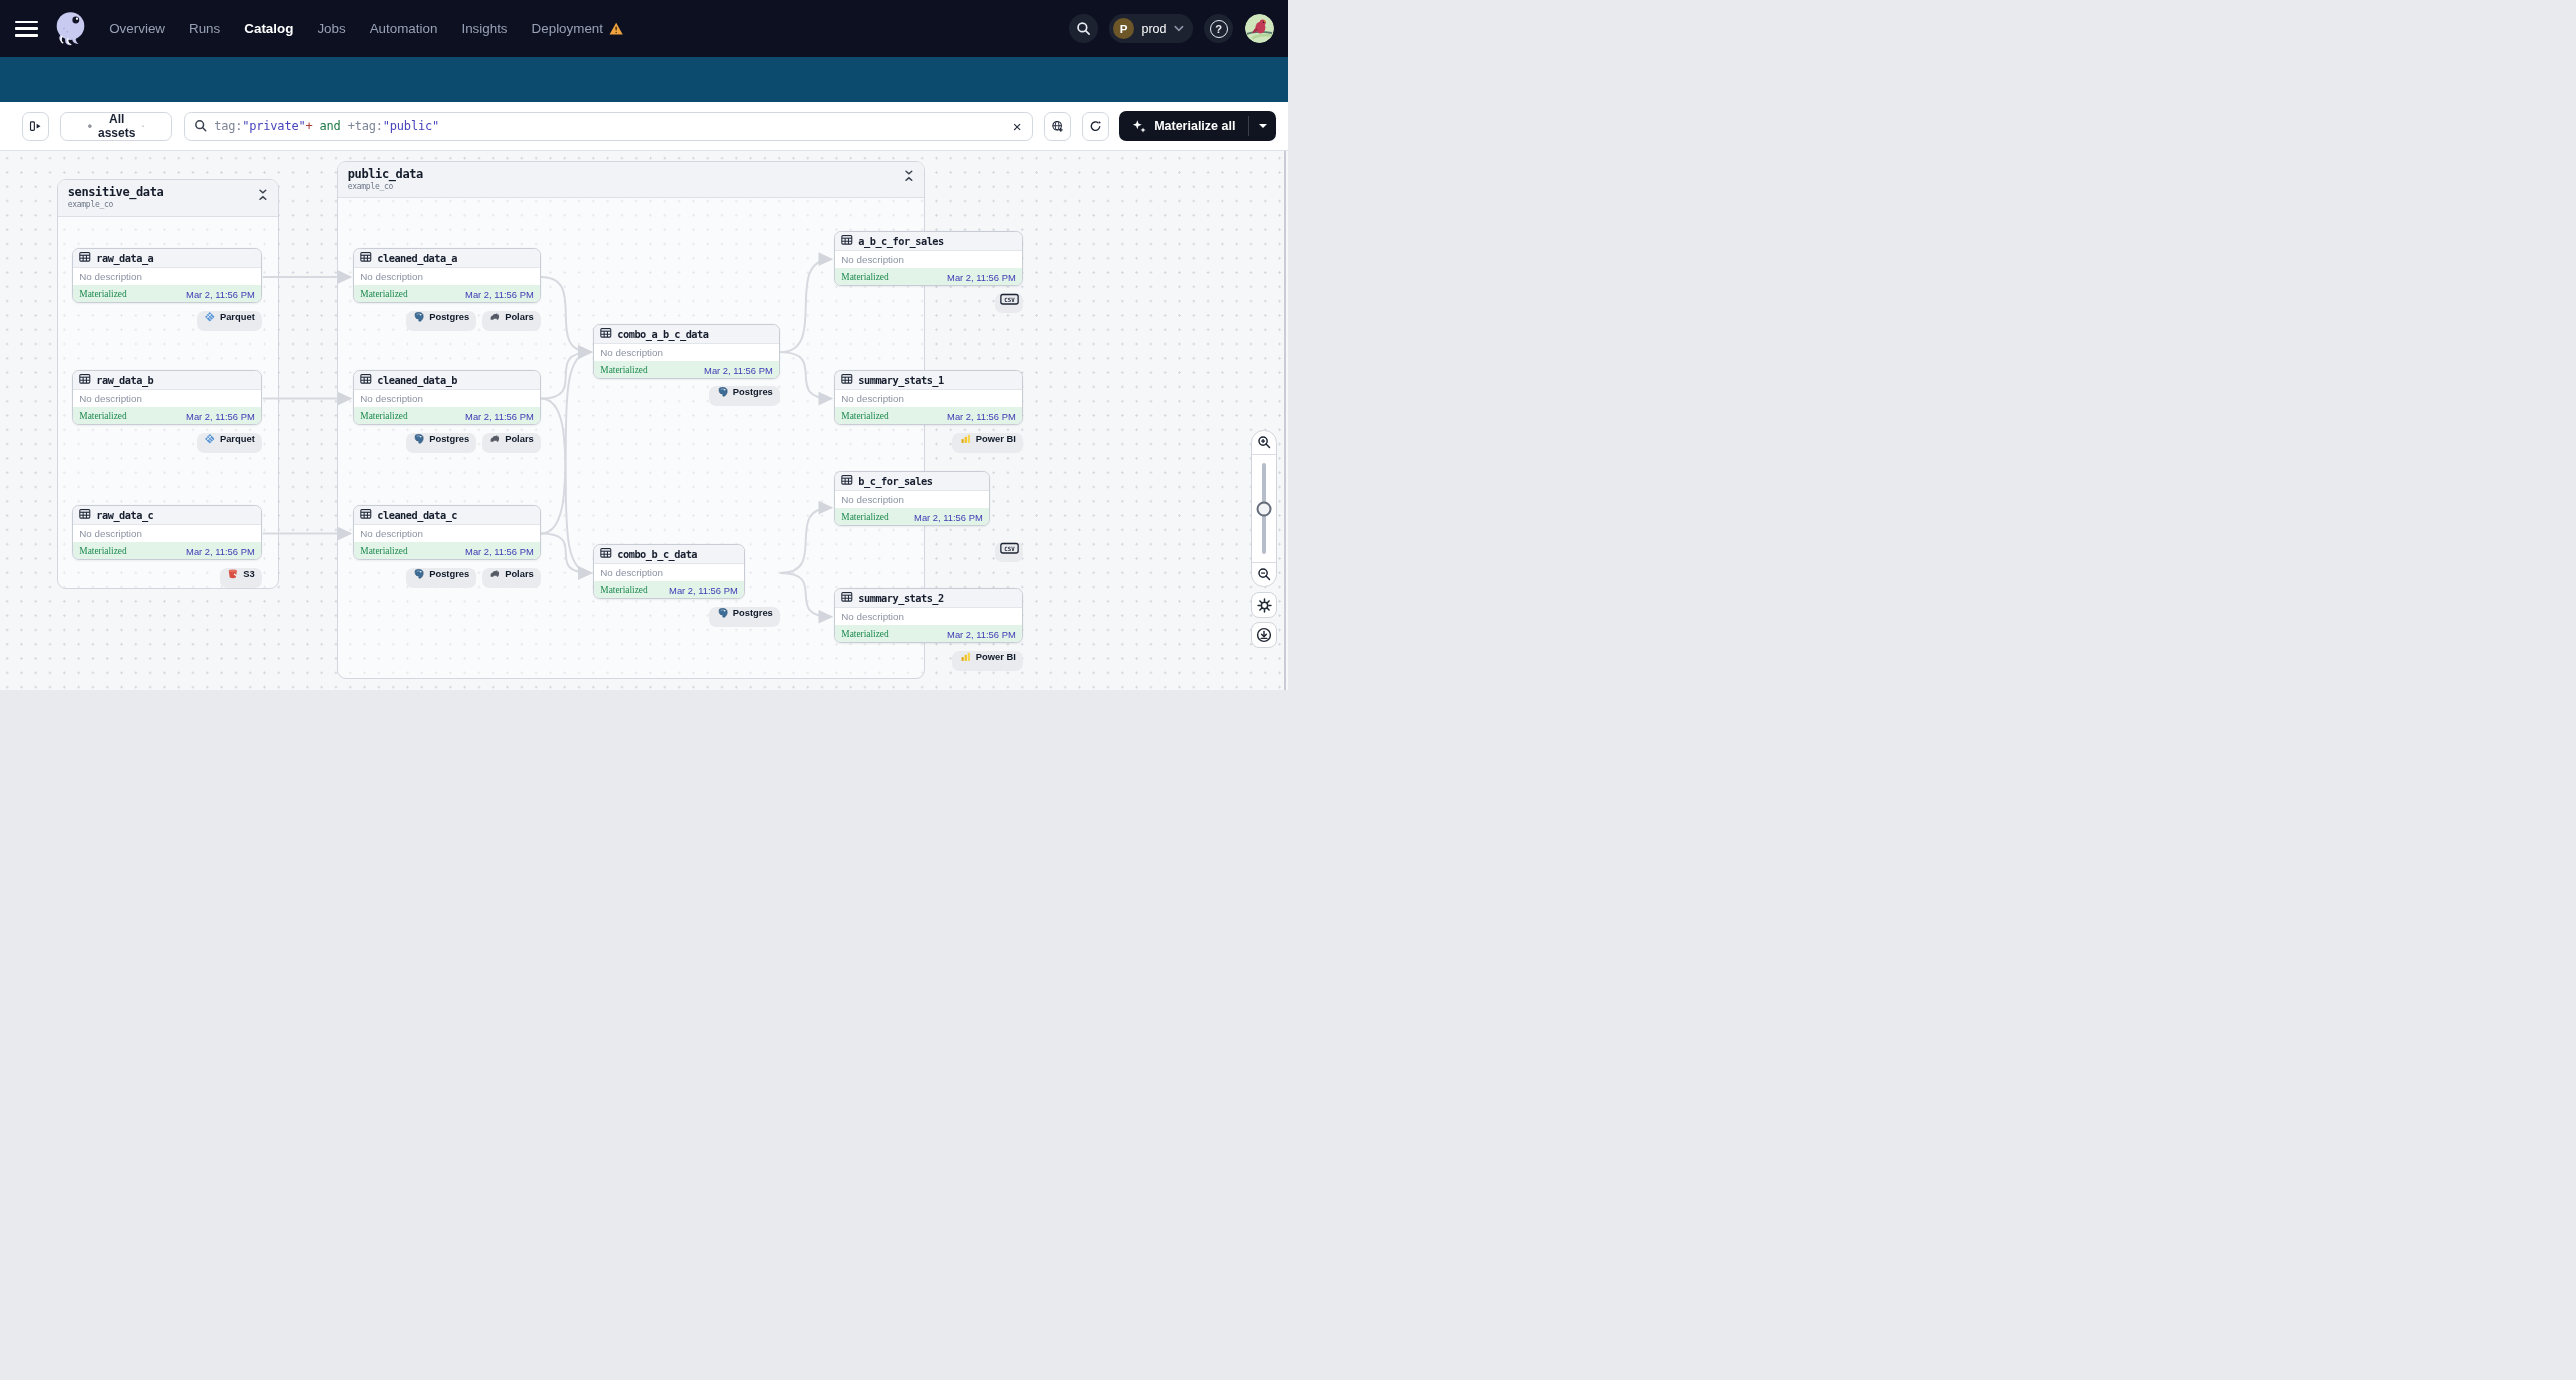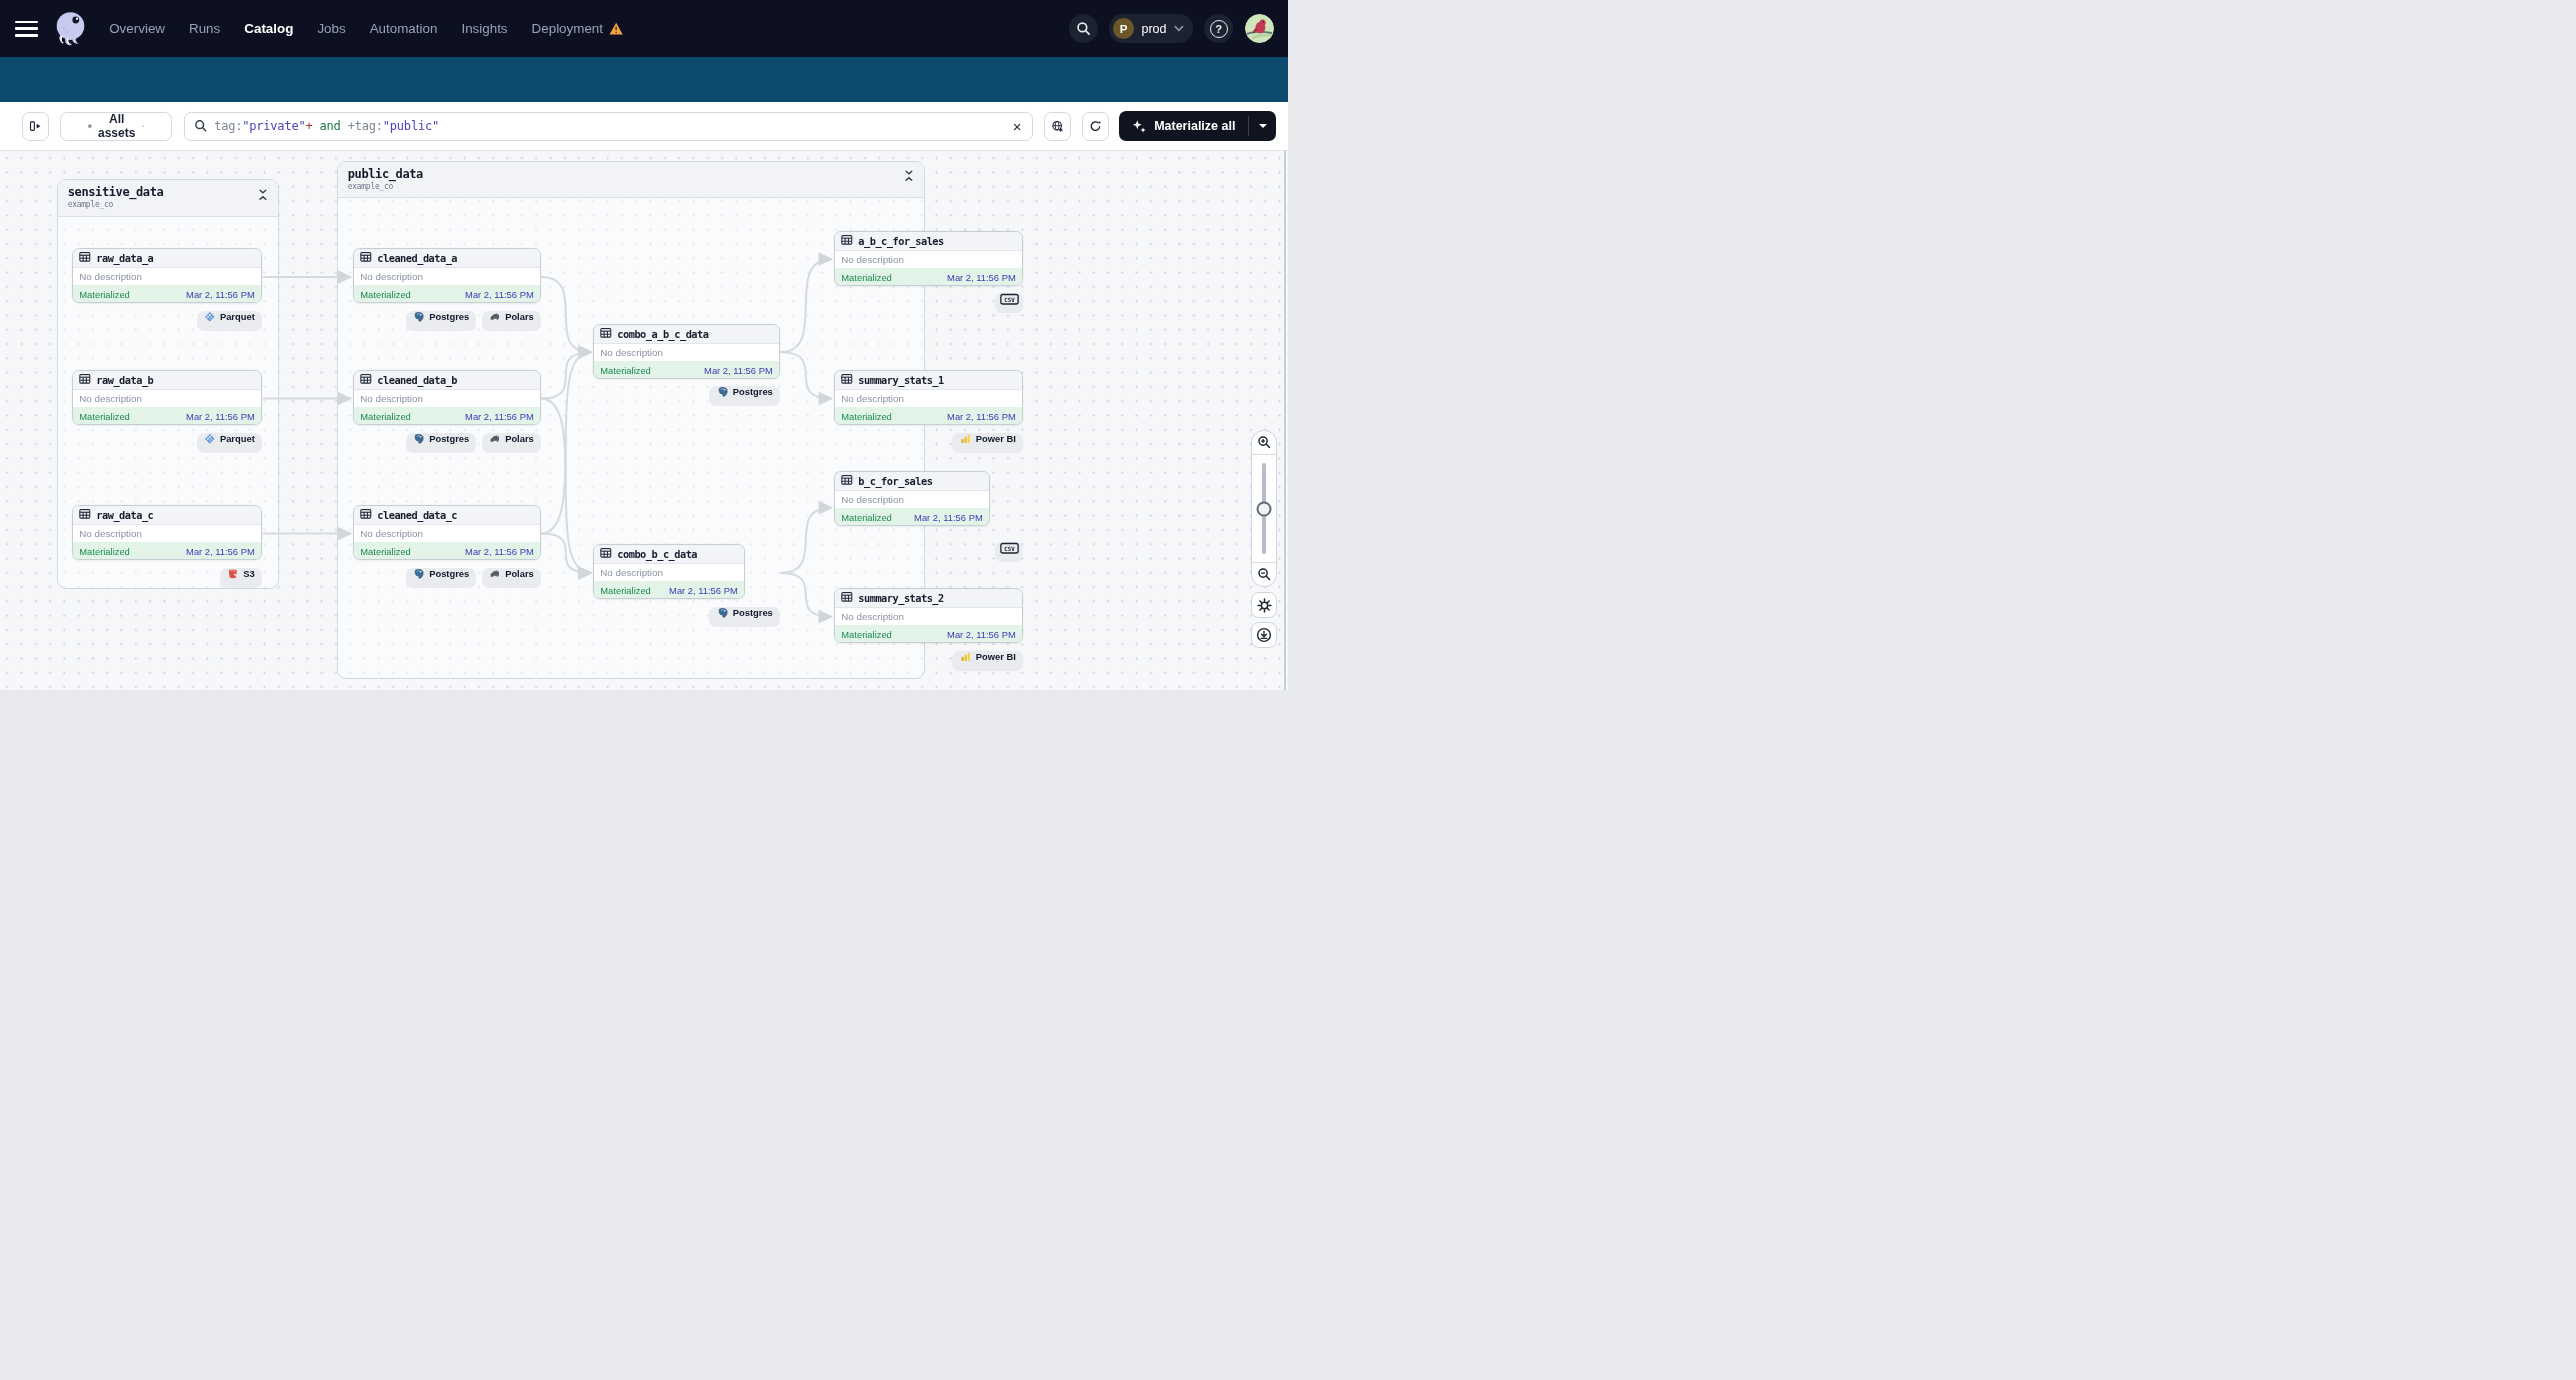--- a/index.html
+++ b/index.html
@@ -62,21 +62,21 @@
   .collapse{margin-top:1.8px;cursor:pointer;}
 
   #edges{position:absolute;top:0;left:0;z-index:3;pointer-events:none;}
 
   .asset-node{position:absolute;height:55px;background:#fff;border:0.9px solid #c8ccd5;border-radius:7.2px;overflow:hidden;
               box-shadow:0 0.9px 1.8px rgba(16,22,36,0.07);z-index:4;cursor:pointer;}
   .an-head{display:flex;align-items:center;gap:5.4px;height:19px;background:#f2f4f7;border-bottom:0.9px solid #e2e5ea;padding:0 6.3px;}
   .an-name{font-family:"DejaVu Sans Mono",monospace;font-size:10.3px;font-weight:700;color:#161d2d;letter-spacing:-0.5px;}
   .an-desc{height:17px;display:flex;align-items:center;padding:0 6.3px;font-size:9.8px;color:#8b92a2;}
   .an-foot{height:18px;background:#e2f3e8;display:flex;align-items:center;justify-content:space-between;padding:0 6.3px;font-size:9.4px;}
-  .an-status{color:#1d8a4e;}
+  .an-status{color:#1d8a4e;font-family:Liberation Serif, serif;}
   .an-time{color:#3c3cb4;}
   .badge-row{position:absolute;display:flex;justify-content:flex-end;gap:5.4px;z-index:4;}
   .kind-badge{height:19.7px;background:#e9ebef;border-radius:7.2px;display:flex;align-items:flex-start;gap:4.5px;padding:0 7.2px;
               font-size:9.4px;font-weight:700;color:#111a29;}
   .kind-badge svg{display:block;}
 
   
   .zoomer{position:absolute;left:1251px;width:26px;z-index:10;}
   .z-pill{position:absolute;top:279px;left:0;width:26px;height:157px;background:#fff;border:0.9px solid #d0d4db;border-radius:12.5px;
           display:flex;flex-direction:column;}

